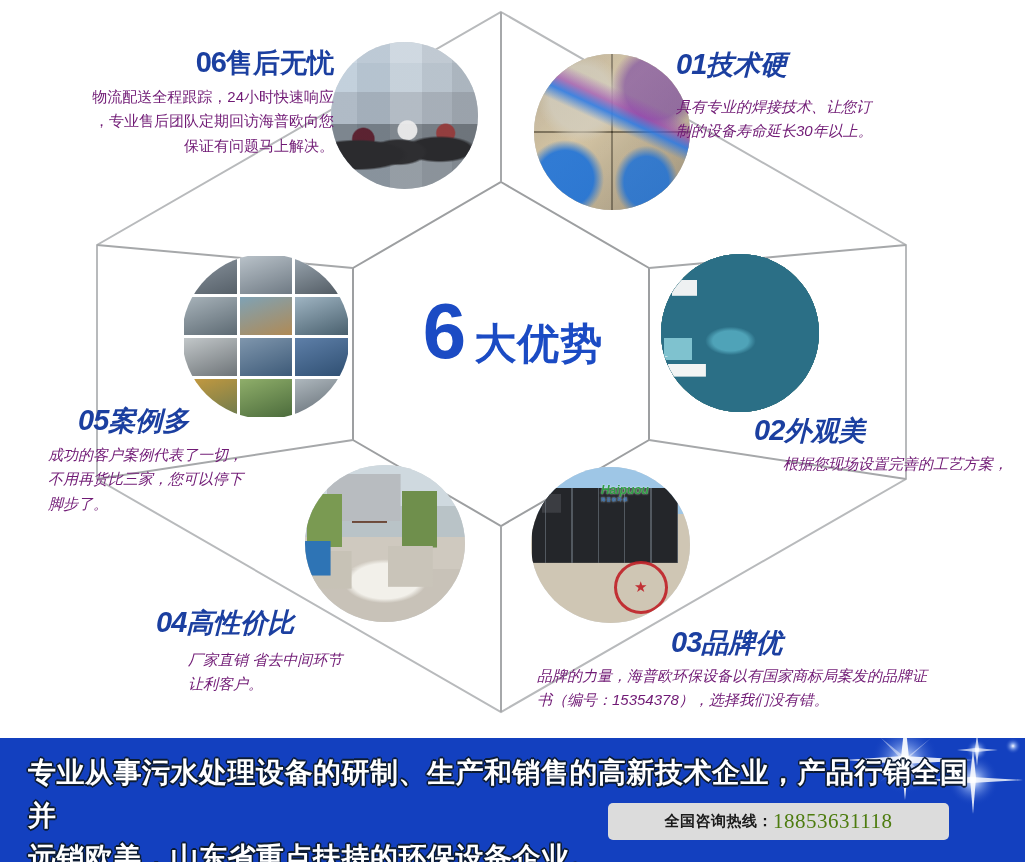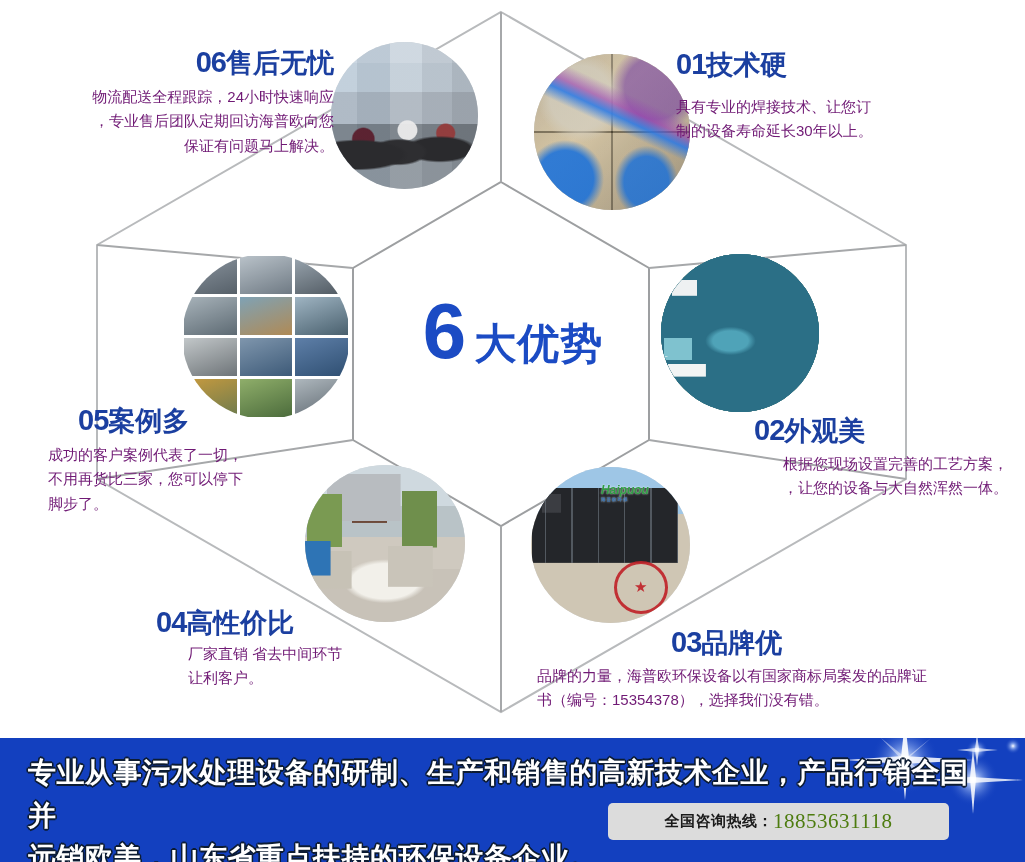--- a/index.html
+++ b/index.html
@@ -144,21 +144,21 @@
   .blk{position:absolute;}
   .hd{
     color:#1b3fa0;font-weight:bold;font-size:27px;letter-spacing:0px;
     white-space:nowrap;line-height:1;
   }
   .hd .num{font-size:29px;letter-spacing:-1px;}
   .bd{
     color:#701a75;font-size:15px;line-height:1.62;
   }
   .ta-r{text-align:right;}
-  .ta-l{text-align:left;}
+  .ta-l{text-align:left;font-style:italic;}
 
   
   #center{
     position:absolute;left:398px;top:296px;width:230px;
     display:flex;align-items:baseline;justify-content:center;
     color:#1b4bc4;white-space:nowrap;
   }
   #center .six{font-size:78px;font-weight:bold;line-height:.9;letter-spacing:-2px;}
   #center .lbl{font-size:42px;font-weight:bold;margin-left:10px;letter-spacing:1px;}
 
@@ -268,45 +268,44 @@
   <div class="blk ta-l" style="left:676px;top:50px;width:330px;">
     <div class="hd">
       <span class="num">01</span><span>技术硬</span>
     </div>
     <div class="bd" style="margin-top:16px;">
       <div>具有专业的焊接技术、让您订</div>
       <div>制的设备寿命延长30年以上。</div>
     </div>
   </div>
 
-  <div class="blk ta-r" style="left:690px;top:416px;width:318px;">
+  <div class="blk ta-r" style="left:690px;top:416px;width:318px;font-style:italic;">
     <div class="hd" style="text-align:left;margin-left:64px;">
       <span class="num">02</span><span>外观美</span>
     </div>
     <div class="bd" style="margin-top:7px;">
       <div>根据您现场设置完善的工艺方案，</div>
-      <div>，让您的设备与大自然浑然一体。</div>
     </div>
   </div>
 
   <div class="blk ta-l" style="left:537px;top:628px;width:470px;">
     <div class="hd" style="margin-left:134px;">
       <span class="num">03</span><span>品牌优</span>
     </div>
     <div class="bd" style="margin-top:7px;">
       <div>品牌的力量，海普欧环保设备以有国家商标局案发的品牌证</div>
       <div>书（编号：15354378），选择我们没有错。</div>
     </div>
   </div>
 
   <div class="blk ta-l" style="left:156px;top:608px;width:330px;">
     <div class="hd">
       <span class="num">04</span><span>高性价比</span>
     </div>
-    <div class="bd" style="margin-top:5px;margin-left:32px;">
+    <div class="bd" style="margin-top:11px;margin-left:32px;">
       <div>厂家直销 省去中间环节</div>
       <div>让利客户。</div>
     </div>
   </div>
 
   <div class="blk ta-l" style="left:48px;top:406px;width:320px;">
     <div class="hd" style="margin-left:30px;">
       <span class="num">05</span><span>案例多</span>
     </div>
     <div class="bd" style="margin-top:8px;">

